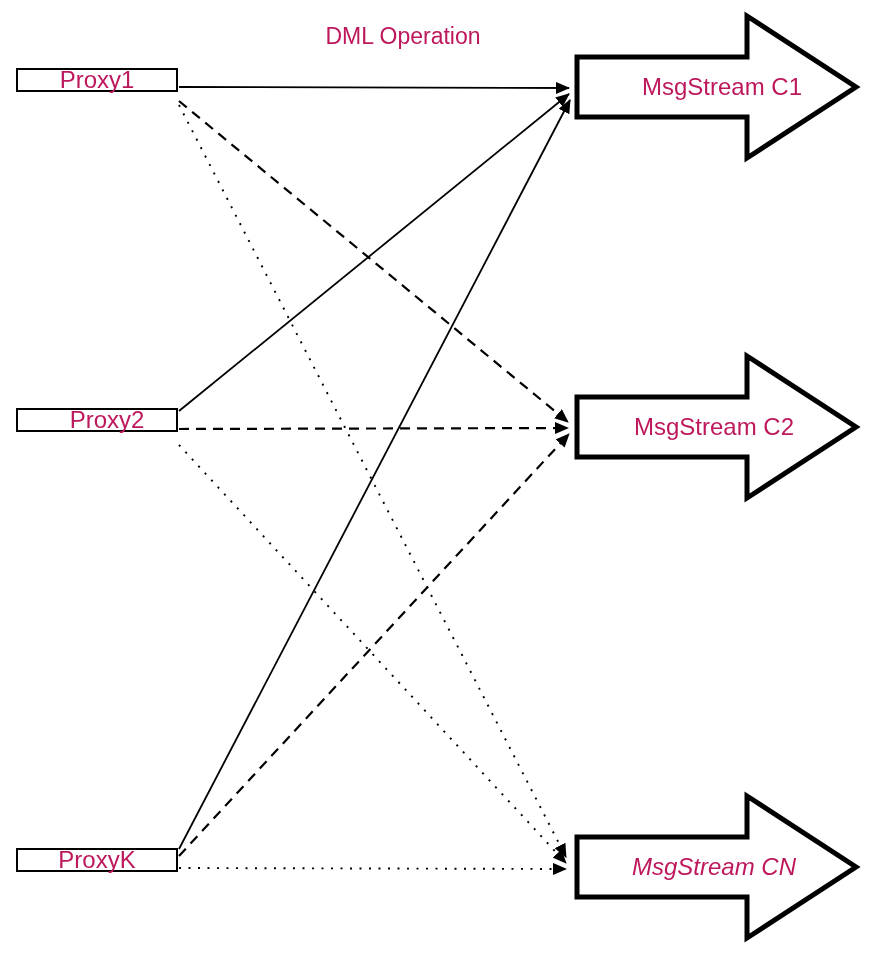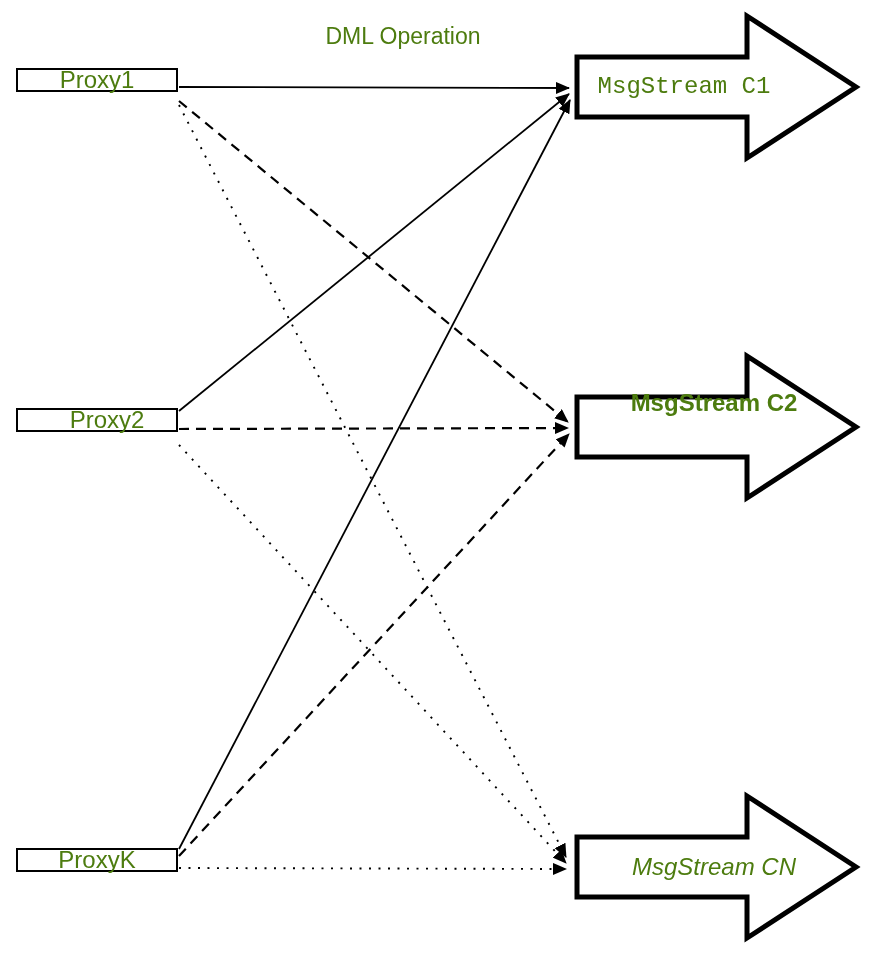--- a/index.html
+++ b/index.html
@@ -6,21 +6,21 @@
     margin: 0;
     padding: 0;
     background: #ffffff;
   }
   #canvas {
     position: relative;
     width: 875px;
     height: 956px;
     background: #ffffff;
     font-family: "Liberation Sans", sans-serif;
-    color: #4d7c0f;
+    color: #be185d;
     overflow: hidden;
   }
   #connector-layer {
     position: absolute;
     left: 0;
     top: 0;
     width: 875px;
     height: 956px;
   }
   .proxy-box {
@@ -46,22 +46,22 @@
     width: 250px;
     height: 28px;
     display: flex;
     align-items: center;
     justify-content: center;
     font-size: 24px;
     line-height: 1;
     pointer-events: none;
     white-space: nowrap;
   }
-  #stream-label-c1 { left: 559px; top: 73px; font-family: Liberation Mono, monospace; }
-  #stream-label-c2 { left: 589px; top: 389px; font-weight: bold; }
+  #stream-label-c1 { left: 597px; top: 73px; }
+  #stream-label-c2 { left: 589px; top: 413px; }
   #stream-label-cn { left: 589px; top: 853px; font-style: italic; }
 
   .diagram-title {
     position: absolute;
     left: 248px;
     top: 22px;
     width: 310px;
     text-align: center;
     font-size: 23px;
     line-height: 28px;

